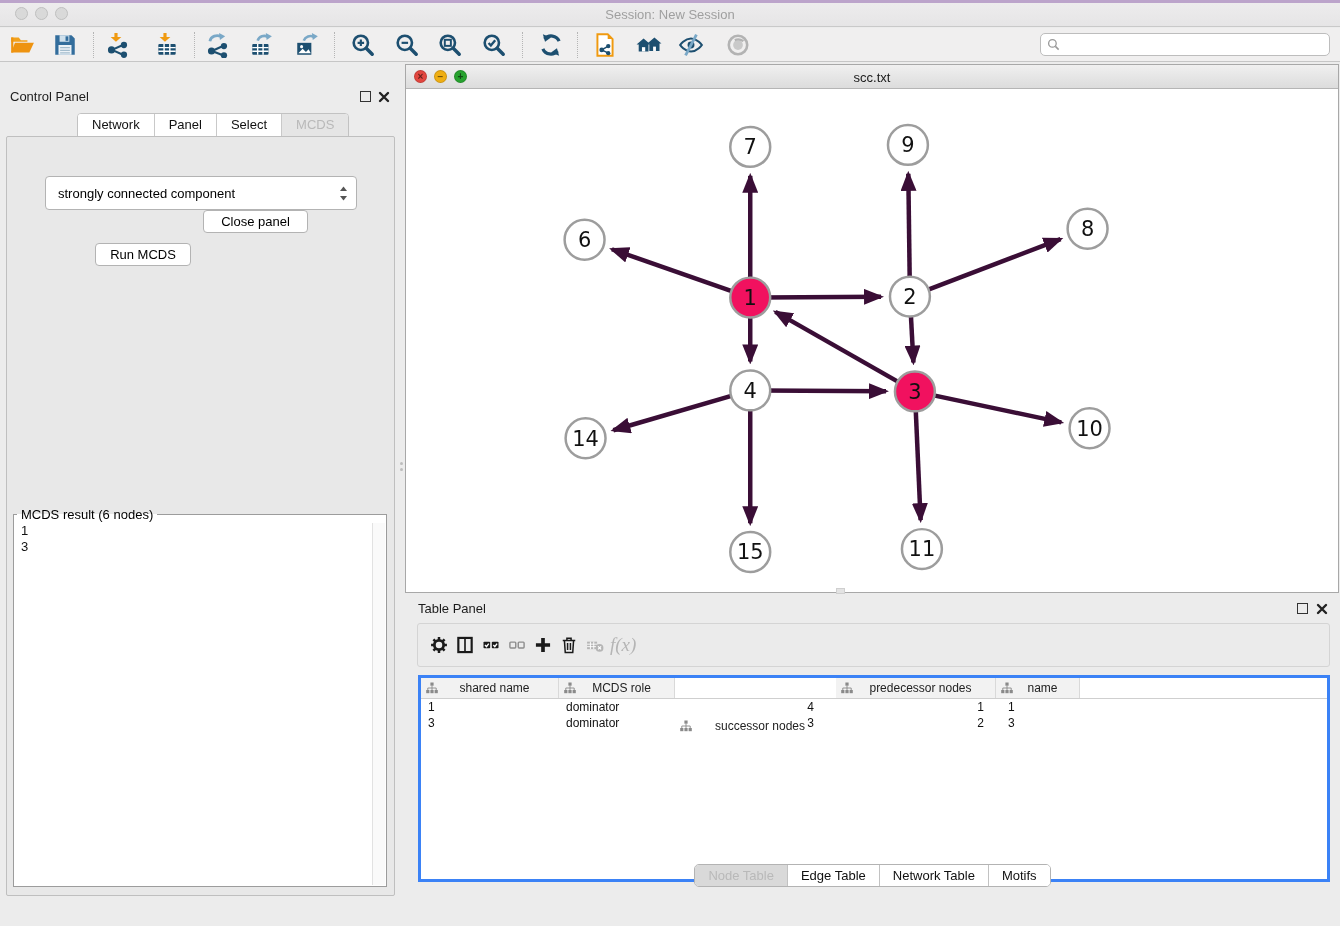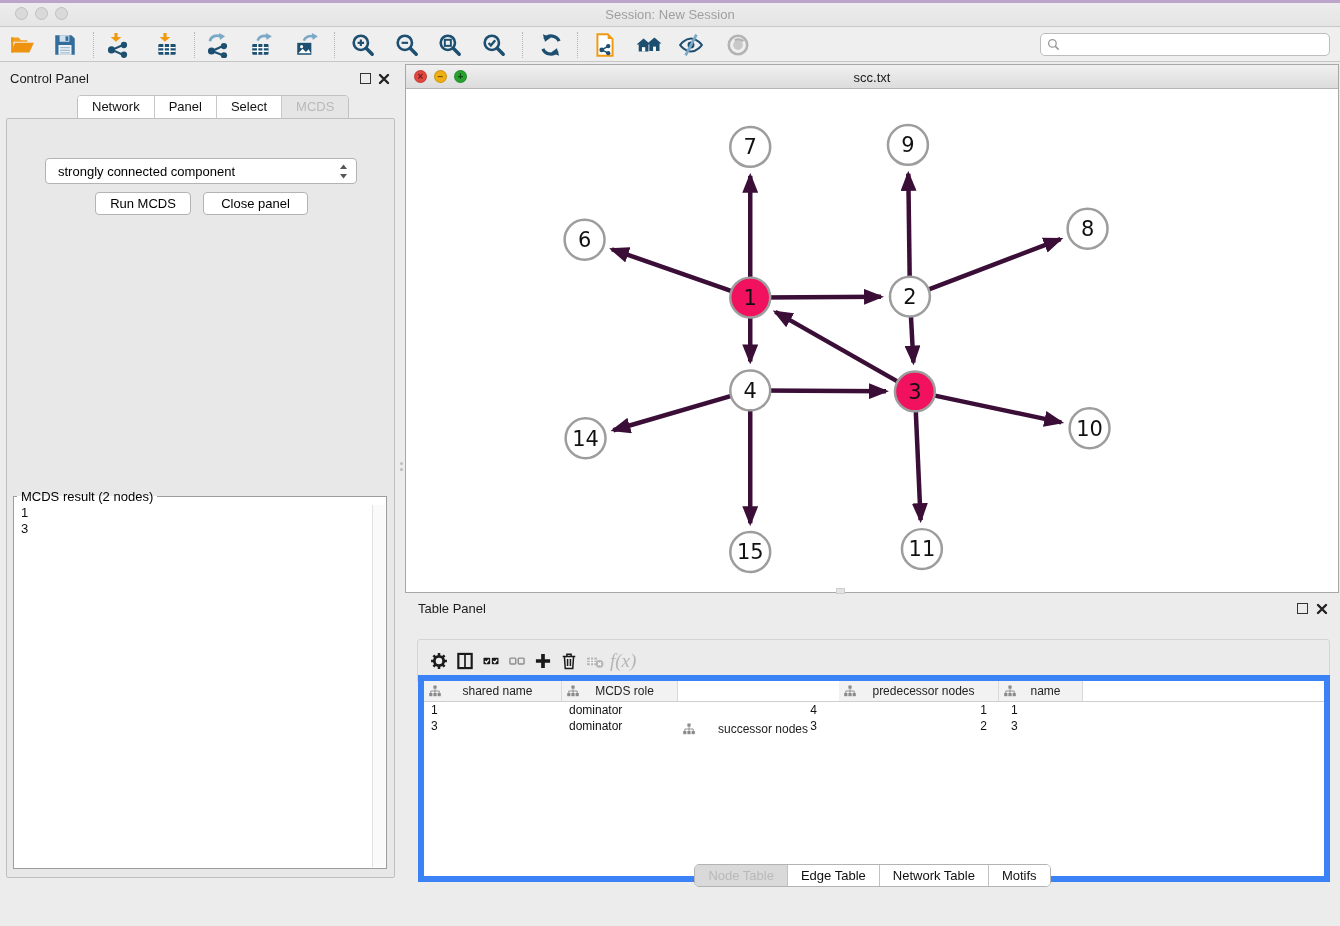--- a/index.html
+++ b/index.html
@@ -21,41 +21,41 @@
     background:#f0efef; border-bottom:1px solid #c6c6c6; }
   .tbtn { position:absolute; top:3px; width:28px; height:28px; background:transparent; border:none; cursor:pointer; }
   .tbtn svg { width:26px; height:26px; display:block; margin:auto; }
   .tsep { position:absolute; top:4px; height:26px; width:0; border-left:1px dotted #b5b5b5; }
   #search-wrap { position:absolute; top:5px; left:1040px; width:290px; height:23px; background:#fff;
     border:1px solid #bdbdbd; border-radius:5px; display:flex; align-items:center; padding:0 6px; }
   #search-wrap svg { width:13px; height:13px; }
   #search-input { border:none; outline:none; flex:1; font-size:12px; margin-left:4px; background:transparent; }
 
   
-  #control-panel { position:absolute; left:0; top:62px; width:403px; height:828px; }
+  #control-panel { position:absolute; left:0; top:80px; width:403px; height:828px; }
   .panel-title { position:absolute; left:10px; top:9px; font-size:13px; color:#1c1c1c; }
   .float-ic { position:absolute; width:11px; height:11px; border:1.6px solid #333; background:transparent; top:11px; }
   .close-ic { position:absolute; width:12px; height:12px; top:11px; }
   .close-ic svg { width:12px; height:12px; display:block; }
   #cp-tabs { position:absolute; left:77px; top:33px; height:29px; display:flex;
     border:1px solid #c2c2c2; border-radius:4px; overflow:hidden; background:#fff; }
   .cp-tab { font-size:13px; line-height:21px; padding:0 14px; background:#fff; color:#111;
     border-right:1px solid #c9c9c9; cursor:pointer; }
   .cp-tab:last-child { border-right:none; }
   .cp-tab.sel { background:#e5e5e5; color:#b9b9b9; }
   #cp-body { position:absolute; left:6px; top:56px; width:389px; height:760px;
     background:#e8e8e8; border:1px solid #bfbfbf; border-radius:2px; }
   #opt-label { position:absolute; top:16px; left:0; right:0; text-align:center; font-size:13px; color:#111; }
-  #opt-select { position:absolute; left:38px; top:39px; width:312px; height:26px; background:#fff;
+  #opt-select { position:absolute; left:38px; top:39px; width:312px; height:34px; background:#fff;
     border:1px solid #b3b3b3; border-radius:4px; display:flex; align-items:center; padding:0 8px 0 12px;
     font-size:13px; cursor:pointer; }
   #opt-select .val { flex:1; }
   .cp-btn { position:absolute; top:73px; height:23px; background:#fff; border:1px solid #b3b3b3;
     border-radius:4px; font-size:13px; font-family:"Liberation Sans",sans-serif; cursor:pointer; }
-  #btn-run { left:88px; width:96px; }
+  #btn-run { left:88px; width:96px;margin-top:33px; }
   #btn-close { left:196px; width:105px; }
   #result-box { position:absolute; left:6px; top:370px; width:374px; height:380px;
     border:1px solid #9c9c9c; background:#fff; }
   #result-box legend { font-size:13px; color:#000; padding:0 4px; margin-left:3px; }
   #result-lines { position:absolute; left:0; right:14px; top:0; bottom:0; padding:1px 0 0 7px;
     font-size:13px; line-height:16px; color:#111; overflow:hidden; }
   #result-scroll { position:absolute; right:1px; top:1px; bottom:1px; width:13px;
     background:#fafafa; border-left:1px solid #e2e2e2; }
 
   
@@ -64,28 +64,28 @@
   #nf-titlebar { position:absolute; top:0; left:0; right:0; height:24px;
     background:linear-gradient(#f0f0f0,#dcdcdc); border-bottom:1px solid #b5b5b5; }
   .nf-dot { position:absolute; top:5px; width:13px; height:13px; border-radius:50%;
     font-size:10px; font-weight:bold; color:rgba(0,0,0,.55); text-align:center; line-height:12px; cursor:pointer; border:1px solid rgba(0,0,0,.15); }
   #nf-title { position:absolute; inset:0; text-align:center; line-height:25px; font-size:13px; color:#1a1a1a; }
   #nf-canvas { position:absolute; top:25px; left:0; right:0; bottom:0; background:#fff; }
   #graph-svg { width:100%; height:100%; display:block; }
 
   
   #table-panel { position:absolute; left:405px; top:595px; width:935px; height:295px; }
-  #tp-toolbar { position:absolute; left:12px; right:10px; top:44px; height:44px;
+  #tp-toolbar { position:absolute; left:12px; right:10px; top:28px; height:44px;
     background:#ebebeb; border:1px solid #d4d4d4; border-radius:3px;
     display:flex; align-items:center; gap:4px; padding-left:10px; }
   .tp-ic { width:22px; height:22px; display:flex; align-items:center; justify-content:center; cursor:pointer; background:none; border:none; }
   .tp-ic svg { width:20px; height:20px; }
   .fx { font-family:"Liberation Serif",serif; font-style:italic; font-size:19px; color:#b5b5b5; }
   #tp-table { position:absolute; left:13px; right:10px; top:80px; height:207px;
-    background:#fff; border:6px solid #3b82f6; overflow:hidden; }
+    background:#fff; border:3px solid #3b82f6; overflow:hidden; }
   #tp-head { display:flex; height:21px; border-bottom:1px solid #cfcfcf; }
   .th { background:#f2f2f2; border-right:1px solid #d9d9d9; display:flex; align-items:center;
     justify-content:center; gap:6px; font-size:12px; color:#222; position:relative; }
   .th svg { width:12px; height:12px; position:absolute; left:5px; }
   .tr { display:flex; height:16px; }
   .td { font-size:12px; color:#111; line-height:16px; white-space:nowrap; overflow:hidden; }
   .td.left { text-align:left; padding-left:7px; }
   .td.right { text-align:right; }
   #tp-tabs { position:absolute; left:0; right:0; bottom:3px; height:23px; display:flex; justify-content:center; }
   #tp-tabs-inner { display:flex; border:1px solid #b3b3b3; border-radius:5px; overflow:hidden; background:#fff; }
@@ -252,21 +252,21 @@
       <div id="opt-select">
         <span class="val">strongly connected component</span>
         <svg width="9" height="15" viewBox="0 0 9 15">
             <path d="M4.5 0.5L8 5H1z" fill="#555"></path>
             <path d="M4.5 14.5L1 10h7z" fill="#555"></path>
           </svg>
       </div>
       <button id="btn-run" class="cp-btn">Run MCDS</button>
       <button id="btn-close" class="cp-btn">Close panel</button>
       <fieldset id="result-box">
-        <legend>MCDS result (2 nodes)</legend>
+        <legend>MCDS result (6 nodes)</legend>
         <div style="position:relative; height:100%;">
           <div id="result-lines">
               <div>1</div>
               <div>3</div>
             </div>
           <div id="result-scroll"></div>
         </div>
       </fieldset>
     </div>
   </div>

